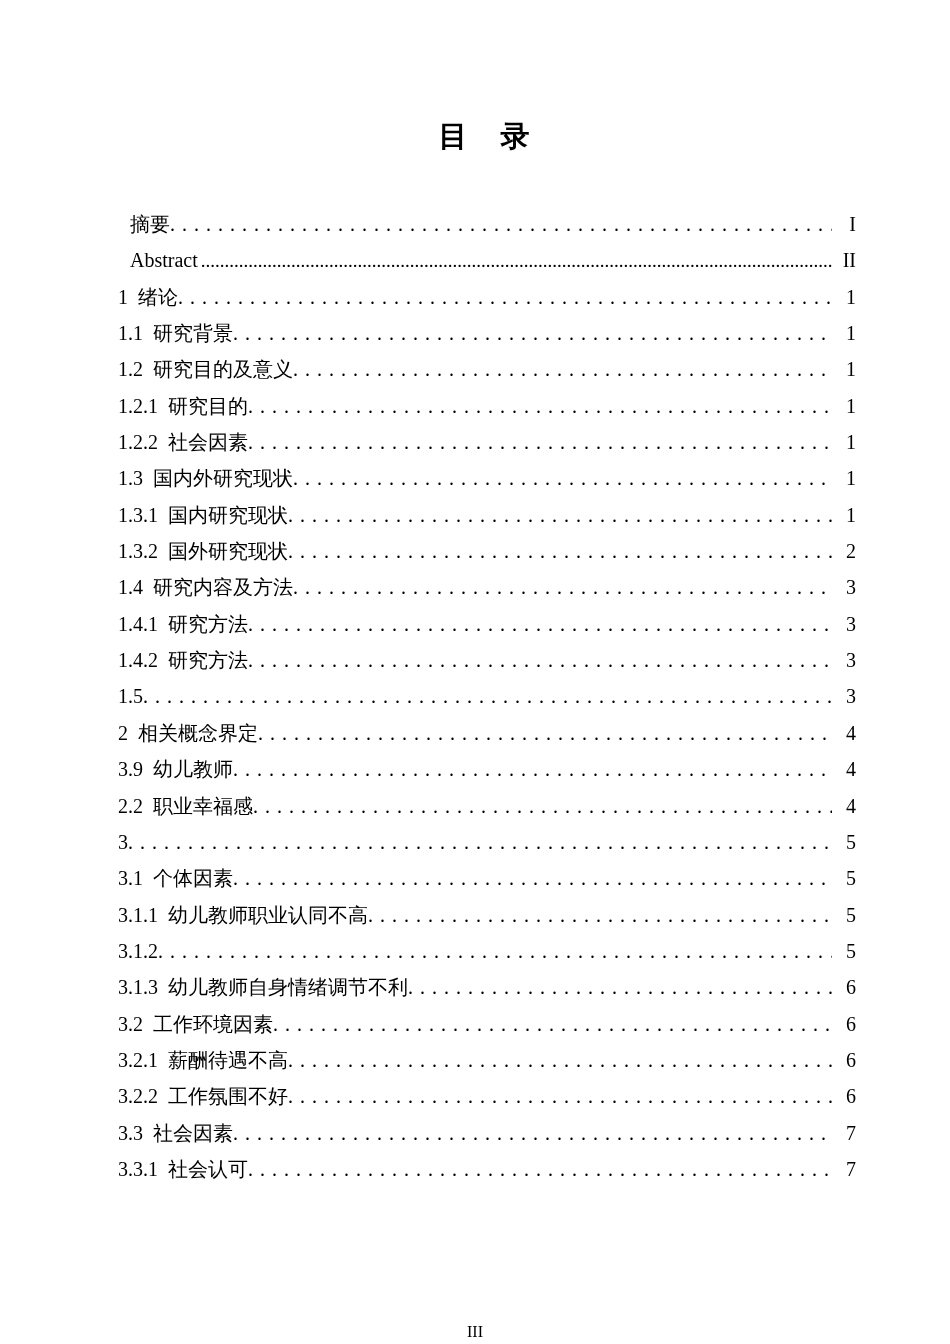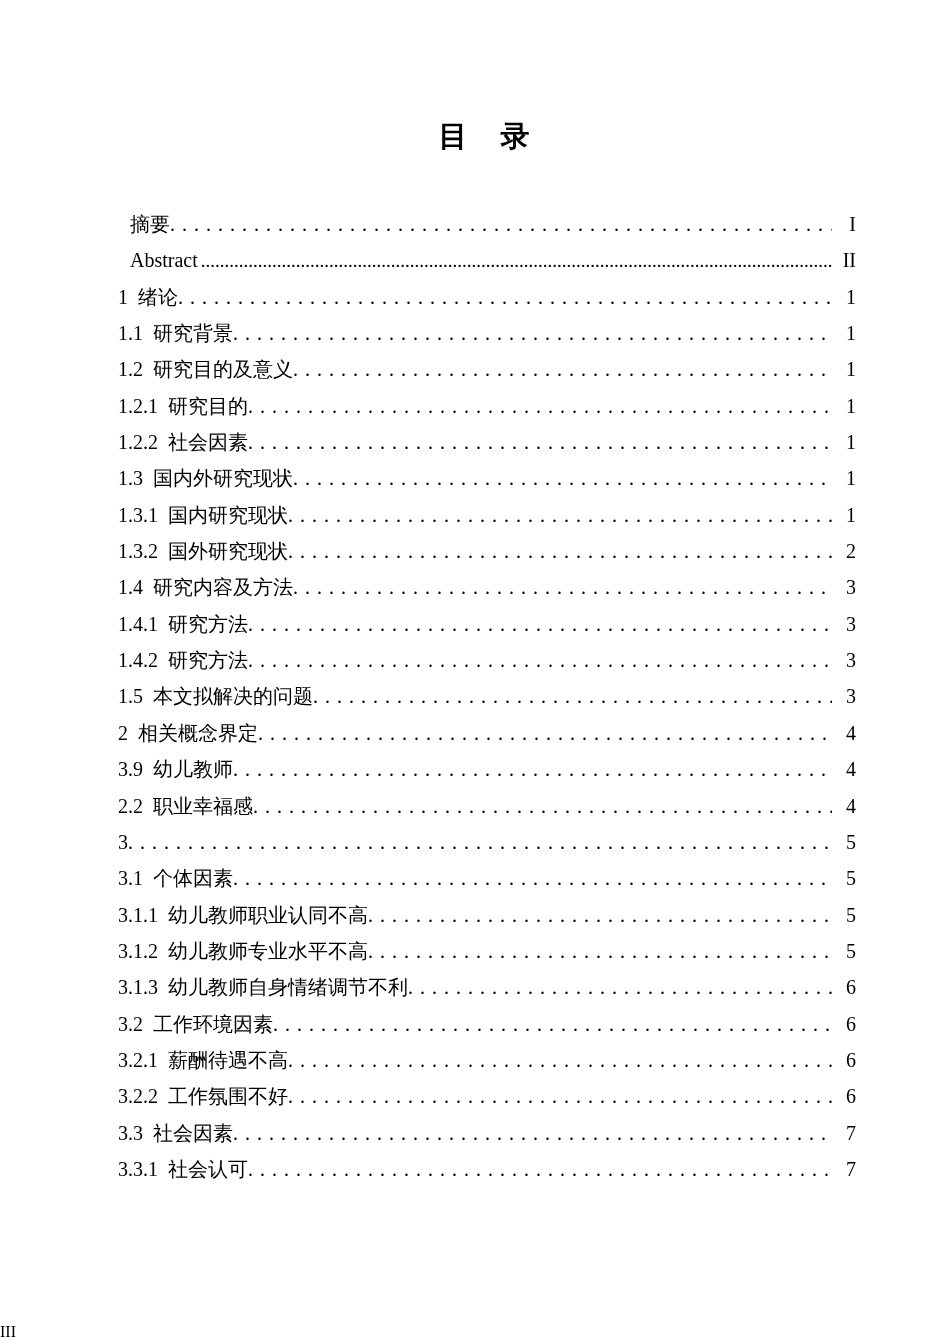--- a/index.html
+++ b/index.html
@@ -75,21 +75,21 @@
     white-space: nowrap;
     min-width: 24px;
     text-align: right;
     font-size: 20px;
   }
   .doc-footer {
     position: absolute;
     top: 1322px;
     left: 0;
     width: 100%;
-    text-align: left;
+    text-align: center;
     font-size: 16px;
     line-height: 20px;
   }
 </style>
 </head>
 <body>
 
 <div class="doc-page">
   <div class="doc-title">目　录</div>
 
@@ -180,21 +180,20 @@
 
   <div class="toc-row">
     <span class="toc-num">1.4.2</span>
     <span class="toc-text">研究方法</span>
     <span class="leader sparse" aria-hidden="true">.&nbsp;.&nbsp;.&nbsp;.&nbsp;.&nbsp;.&nbsp;.&nbsp;.&nbsp;.&nbsp;.&nbsp;.&nbsp;.&nbsp;.&nbsp;.&nbsp;.&nbsp;.&nbsp;.&nbsp;.&nbsp;.&nbsp;.&nbsp;.&nbsp;.&nbsp;.&nbsp;.&nbsp;.&nbsp;.&nbsp;.&nbsp;.&nbsp;.&nbsp;.&nbsp;.&nbsp;.&nbsp;.&nbsp;.&nbsp;.&nbsp;.&nbsp;.&nbsp;.&nbsp;.&nbsp;.&nbsp;.&nbsp;.&nbsp;.&nbsp;.&nbsp;.&nbsp;.&nbsp;.&nbsp;.&nbsp;.&nbsp;.&nbsp;.&nbsp;.&nbsp;.&nbsp;.&nbsp;.&nbsp;.&nbsp;.&nbsp;.&nbsp;.&nbsp;.&nbsp;.&nbsp;.&nbsp;.&nbsp;.&nbsp;.&nbsp;.&nbsp;.&nbsp;.&nbsp;.&nbsp;.&nbsp;.&nbsp;.&nbsp;.&nbsp;.&nbsp;.&nbsp;.&nbsp;.&nbsp;.&nbsp;.&nbsp;.&nbsp;.&nbsp;.&nbsp;.&nbsp;.&nbsp;.&nbsp;.&nbsp;.&nbsp;.&nbsp;.&nbsp;.&nbsp;.&nbsp;.&nbsp;.&nbsp;.&nbsp;.&nbsp;.&nbsp;.&nbsp;.&nbsp;.&nbsp;.&nbsp;.&nbsp;.&nbsp;.&nbsp;.&nbsp;.&nbsp;.&nbsp;.&nbsp;.&nbsp;.&nbsp;.&nbsp;.&nbsp;.&nbsp;.&nbsp;.&nbsp;.&nbsp;.&nbsp;.&nbsp;.&nbsp;.&nbsp;.&nbsp;</span>
     <span class="toc-pagenum">3</span>
   </div>
 
   <div class="toc-row">
     <span class="toc-num">1.5</span>
-    <span class="toc-text">本文拟解决的问题</span>
     <span class="leader sparse" aria-hidden="true">.&nbsp;.&nbsp;.&nbsp;.&nbsp;.&nbsp;.&nbsp;.&nbsp;.&nbsp;.&nbsp;.&nbsp;.&nbsp;.&nbsp;.&nbsp;.&nbsp;.&nbsp;.&nbsp;.&nbsp;.&nbsp;.&nbsp;.&nbsp;.&nbsp;.&nbsp;.&nbsp;.&nbsp;.&nbsp;.&nbsp;.&nbsp;.&nbsp;.&nbsp;.&nbsp;.&nbsp;.&nbsp;.&nbsp;.&nbsp;.&nbsp;.&nbsp;.&nbsp;.&nbsp;.&nbsp;.&nbsp;.&nbsp;.&nbsp;.&nbsp;.&nbsp;.&nbsp;.&nbsp;.&nbsp;.&nbsp;.&nbsp;.&nbsp;.&nbsp;.&nbsp;.&nbsp;.&nbsp;.&nbsp;.&nbsp;.&nbsp;.&nbsp;.&nbsp;.&nbsp;.&nbsp;.&nbsp;.&nbsp;.&nbsp;.&nbsp;.&nbsp;.&nbsp;.&nbsp;.&nbsp;.&nbsp;.&nbsp;.&nbsp;.&nbsp;.&nbsp;.&nbsp;.&nbsp;.&nbsp;.&nbsp;.&nbsp;.&nbsp;.&nbsp;.&nbsp;.&nbsp;.&nbsp;.&nbsp;.&nbsp;.&nbsp;.&nbsp;.&nbsp;.&nbsp;.&nbsp;.&nbsp;.&nbsp;.&nbsp;.&nbsp;.&nbsp;.&nbsp;.&nbsp;.&nbsp;.&nbsp;.&nbsp;.&nbsp;.&nbsp;.&nbsp;.&nbsp;.&nbsp;.&nbsp;.&nbsp;.&nbsp;.&nbsp;.&nbsp;.&nbsp;.&nbsp;.&nbsp;.&nbsp;.&nbsp;.&nbsp;.&nbsp;.&nbsp;.&nbsp;</span>
     <span class="toc-pagenum">3</span>
   </div>
 
   <div class="toc-row">
     <span class="toc-num">2</span>
     <span class="toc-text">相关概念界定</span>
     <span class="leader sparse" aria-hidden="true">.&nbsp;.&nbsp;.&nbsp;.&nbsp;.&nbsp;.&nbsp;.&nbsp;.&nbsp;.&nbsp;.&nbsp;.&nbsp;.&nbsp;.&nbsp;.&nbsp;.&nbsp;.&nbsp;.&nbsp;.&nbsp;.&nbsp;.&nbsp;.&nbsp;.&nbsp;.&nbsp;.&nbsp;.&nbsp;.&nbsp;.&nbsp;.&nbsp;.&nbsp;.&nbsp;.&nbsp;.&nbsp;.&nbsp;.&nbsp;.&nbsp;.&nbsp;.&nbsp;.&nbsp;.&nbsp;.&nbsp;.&nbsp;.&nbsp;.&nbsp;.&nbsp;.&nbsp;.&nbsp;.&nbsp;.&nbsp;.&nbsp;.&nbsp;.&nbsp;.&nbsp;.&nbsp;.&nbsp;.&nbsp;.&nbsp;.&nbsp;.&nbsp;.&nbsp;.&nbsp;.&nbsp;.&nbsp;.&nbsp;.&nbsp;.&nbsp;.&nbsp;.&nbsp;.&nbsp;.&nbsp;.&nbsp;.&nbsp;.&nbsp;.&nbsp;.&nbsp;.&nbsp;.&nbsp;.&nbsp;.&nbsp;.&nbsp;.&nbsp;.&nbsp;.&nbsp;.&nbsp;.&nbsp;.&nbsp;.&nbsp;.&nbsp;.&nbsp;.&nbsp;.&nbsp;.&nbsp;.&nbsp;.&nbsp;.&nbsp;.&nbsp;.&nbsp;.&nbsp;.&nbsp;.&nbsp;.&nbsp;.&nbsp;.&nbsp;.&nbsp;.&nbsp;.&nbsp;.&nbsp;.&nbsp;.&nbsp;.&nbsp;.&nbsp;.&nbsp;.&nbsp;.&nbsp;.&nbsp;.&nbsp;.&nbsp;.&nbsp;.&nbsp;.&nbsp;.&nbsp;</span>
     <span class="toc-pagenum">4</span>
   </div>
@@ -228,21 +227,20 @@
 
   <div class="toc-row">
     <span class="toc-num">3.1.1</span>
     <span class="toc-text">幼儿教师职业认同不高</span>
     <span class="leader sparse" aria-hidden="true">.&nbsp;.&nbsp;.&nbsp;.&nbsp;.&nbsp;.&nbsp;.&nbsp;.&nbsp;.&nbsp;.&nbsp;.&nbsp;.&nbsp;.&nbsp;.&nbsp;.&nbsp;.&nbsp;.&nbsp;.&nbsp;.&nbsp;.&nbsp;.&nbsp;.&nbsp;.&nbsp;.&nbsp;.&nbsp;.&nbsp;.&nbsp;.&nbsp;.&nbsp;.&nbsp;.&nbsp;.&nbsp;.&nbsp;.&nbsp;.&nbsp;.&nbsp;.&nbsp;.&nbsp;.&nbsp;.&nbsp;.&nbsp;.&nbsp;.&nbsp;.&nbsp;.&nbsp;.&nbsp;.&nbsp;.&nbsp;.&nbsp;.&nbsp;.&nbsp;.&nbsp;.&nbsp;.&nbsp;.&nbsp;.&nbsp;.&nbsp;.&nbsp;.&nbsp;.&nbsp;.&nbsp;.&nbsp;.&nbsp;.&nbsp;.&nbsp;.&nbsp;.&nbsp;.&nbsp;.&nbsp;.&nbsp;.&nbsp;.&nbsp;.&nbsp;.&nbsp;.&nbsp;.&nbsp;.&nbsp;.&nbsp;.&nbsp;.&nbsp;.&nbsp;.&nbsp;.&nbsp;.&nbsp;.&nbsp;.&nbsp;.&nbsp;.&nbsp;.&nbsp;.&nbsp;.&nbsp;.&nbsp;.&nbsp;.&nbsp;.&nbsp;.&nbsp;.&nbsp;.&nbsp;.&nbsp;.&nbsp;.&nbsp;.&nbsp;.&nbsp;.&nbsp;.&nbsp;.&nbsp;.&nbsp;.&nbsp;.&nbsp;.&nbsp;.&nbsp;.&nbsp;.&nbsp;.&nbsp;.&nbsp;.&nbsp;.&nbsp;.&nbsp;.&nbsp;.&nbsp;</span>
     <span class="toc-pagenum">5</span>
   </div>
 
   <div class="toc-row">
     <span class="toc-num">3.1.2</span>
-    <span class="toc-text">幼儿教师专业水平不高</span>
     <span class="leader sparse" aria-hidden="true">.&nbsp;.&nbsp;.&nbsp;.&nbsp;.&nbsp;.&nbsp;.&nbsp;.&nbsp;.&nbsp;.&nbsp;.&nbsp;.&nbsp;.&nbsp;.&nbsp;.&nbsp;.&nbsp;.&nbsp;.&nbsp;.&nbsp;.&nbsp;.&nbsp;.&nbsp;.&nbsp;.&nbsp;.&nbsp;.&nbsp;.&nbsp;.&nbsp;.&nbsp;.&nbsp;.&nbsp;.&nbsp;.&nbsp;.&nbsp;.&nbsp;.&nbsp;.&nbsp;.&nbsp;.&nbsp;.&nbsp;.&nbsp;.&nbsp;.&nbsp;.&nbsp;.&nbsp;.&nbsp;.&nbsp;.&nbsp;.&nbsp;.&nbsp;.&nbsp;.&nbsp;.&nbsp;.&nbsp;.&nbsp;.&nbsp;.&nbsp;.&nbsp;.&nbsp;.&nbsp;.&nbsp;.&nbsp;.&nbsp;.&nbsp;.&nbsp;.&nbsp;.&nbsp;.&nbsp;.&nbsp;.&nbsp;.&nbsp;.&nbsp;.&nbsp;.&nbsp;.&nbsp;.&nbsp;.&nbsp;.&nbsp;.&nbsp;.&nbsp;.&nbsp;.&nbsp;.&nbsp;.&nbsp;.&nbsp;.&nbsp;.&nbsp;.&nbsp;.&nbsp;.&nbsp;.&nbsp;.&nbsp;.&nbsp;.&nbsp;.&nbsp;.&nbsp;.&nbsp;.&nbsp;.&nbsp;.&nbsp;.&nbsp;.&nbsp;.&nbsp;.&nbsp;.&nbsp;.&nbsp;.&nbsp;.&nbsp;.&nbsp;.&nbsp;.&nbsp;.&nbsp;.&nbsp;.&nbsp;.&nbsp;.&nbsp;.&nbsp;.&nbsp;.&nbsp;.&nbsp;</span>
     <span class="toc-pagenum">5</span>
   </div>
 
   <div class="toc-row">
     <span class="toc-num">3.1.3</span>
     <span class="toc-text">幼儿教师自身情绪调节不利</span>
     <span class="leader sparse" aria-hidden="true">.&nbsp;.&nbsp;.&nbsp;.&nbsp;.&nbsp;.&nbsp;.&nbsp;.&nbsp;.&nbsp;.&nbsp;.&nbsp;.&nbsp;.&nbsp;.&nbsp;.&nbsp;.&nbsp;.&nbsp;.&nbsp;.&nbsp;.&nbsp;.&nbsp;.&nbsp;.&nbsp;.&nbsp;.&nbsp;.&nbsp;.&nbsp;.&nbsp;.&nbsp;.&nbsp;.&nbsp;.&nbsp;.&nbsp;.&nbsp;.&nbsp;.&nbsp;.&nbsp;.&nbsp;.&nbsp;.&nbsp;.&nbsp;.&nbsp;.&nbsp;.&nbsp;.&nbsp;.&nbsp;.&nbsp;.&nbsp;.&nbsp;.&nbsp;.&nbsp;.&nbsp;.&nbsp;.&nbsp;.&nbsp;.&nbsp;.&nbsp;.&nbsp;.&nbsp;.&nbsp;.&nbsp;.&nbsp;.&nbsp;.&nbsp;.&nbsp;.&nbsp;.&nbsp;.&nbsp;.&nbsp;.&nbsp;.&nbsp;.&nbsp;.&nbsp;.&nbsp;.&nbsp;.&nbsp;.&nbsp;.&nbsp;.&nbsp;.&nbsp;.&nbsp;.&nbsp;.&nbsp;.&nbsp;.&nbsp;.&nbsp;.&nbsp;.&nbsp;.&nbsp;.&nbsp;.&nbsp;.&nbsp;.&nbsp;.&nbsp;.&nbsp;.&nbsp;.&nbsp;.&nbsp;.&nbsp;.&nbsp;.&nbsp;.&nbsp;.&nbsp;.&nbsp;.&nbsp;.&nbsp;.&nbsp;.&nbsp;.&nbsp;.&nbsp;.&nbsp;.&nbsp;.&nbsp;.&nbsp;.&nbsp;.&nbsp;.&nbsp;.&nbsp;.&nbsp;.&nbsp;</span>
     <span class="toc-pagenum">6</span>
   </div>

